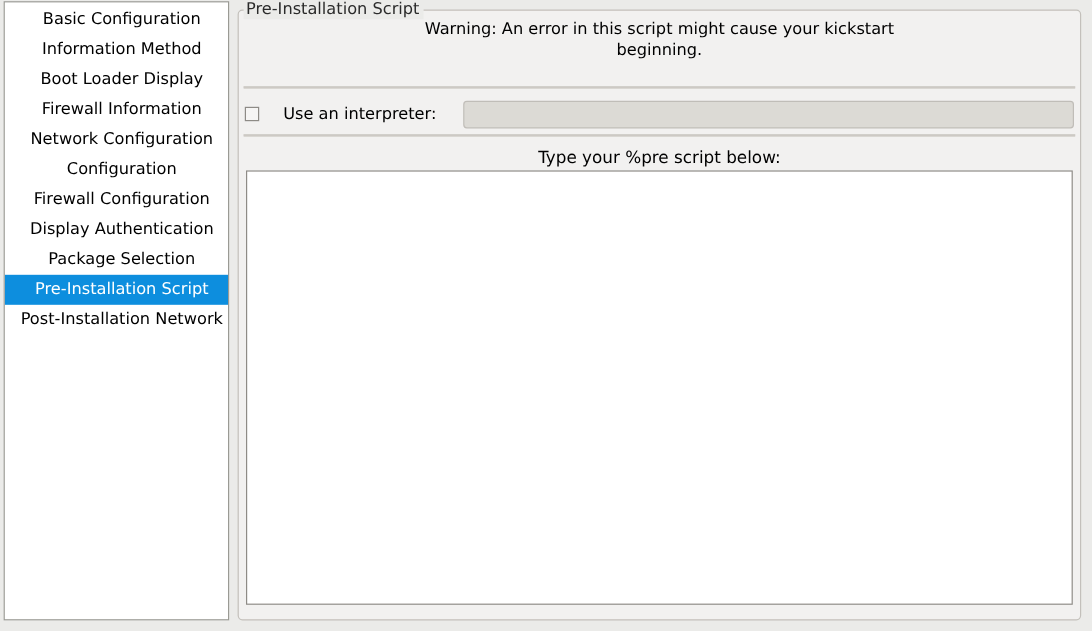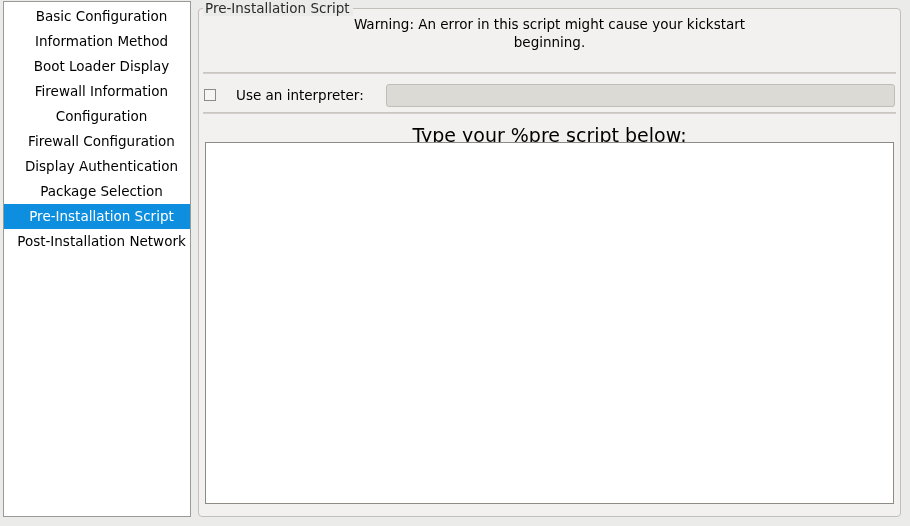--- a/index.html
+++ b/index.html
@@ -159,21 +159,21 @@
     outline: none;
   }
 
   
   .script-label {
     position: absolute;
     left: 0px;
     top: 121px;
     width: 701px;
     text-align: center;
-    font-size: 19px;
+    font-size: 14px;
     color: #000000;
   }
 
   
   .script-area {
     position: absolute;
     left: 6px;
     top: 139px;
     width: 689px;
     height: 362px;
@@ -192,20 +192,21 @@
 <body>
 
 <div id="app">
 
   <div class="nav-panel">
     <ul class="nav-list">
       <li class="nav-item">Basic Configuration</li>
       <li class="nav-item">Information Method</li>
       <li class="nav-item">Boot Loader Display</li>
       <li class="nav-item">Firewall Information</li>
+      <li class="nav-item">Network Configuration</li>
       <li class="nav-item">Configuration</li>
       <li class="nav-item">Firewall Configuration</li>
       <li class="nav-item">Display Authentication</li>
       <li class="nav-item">Package Selection</li>
       <li class="nav-item selected">Pre-Installation Script</li>
       <li class="nav-item">Post-Installation Network</li>
     </ul>
   </div>
 
   <div class="group-box"></div>

